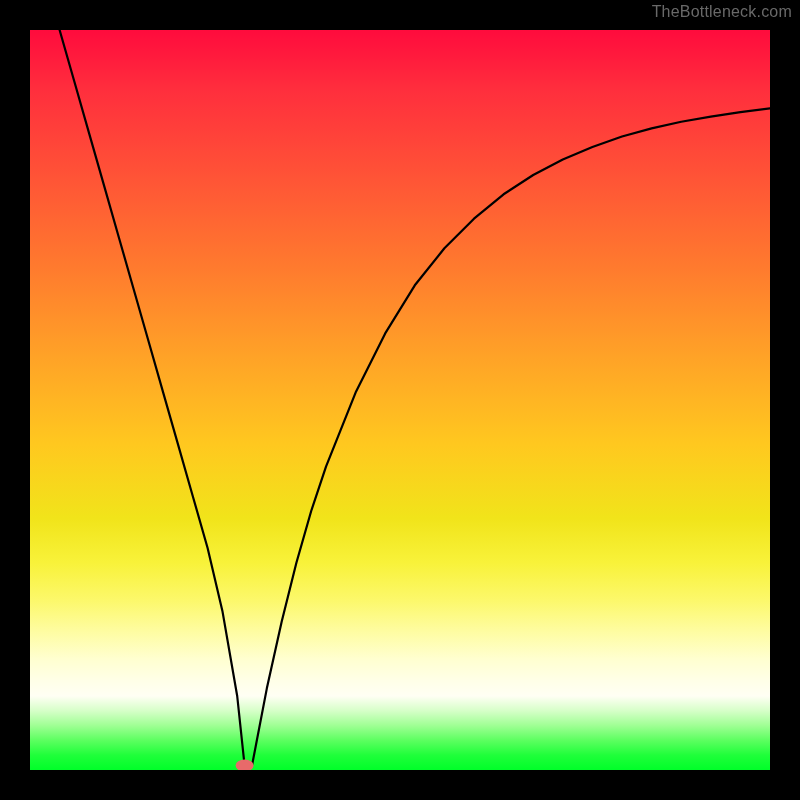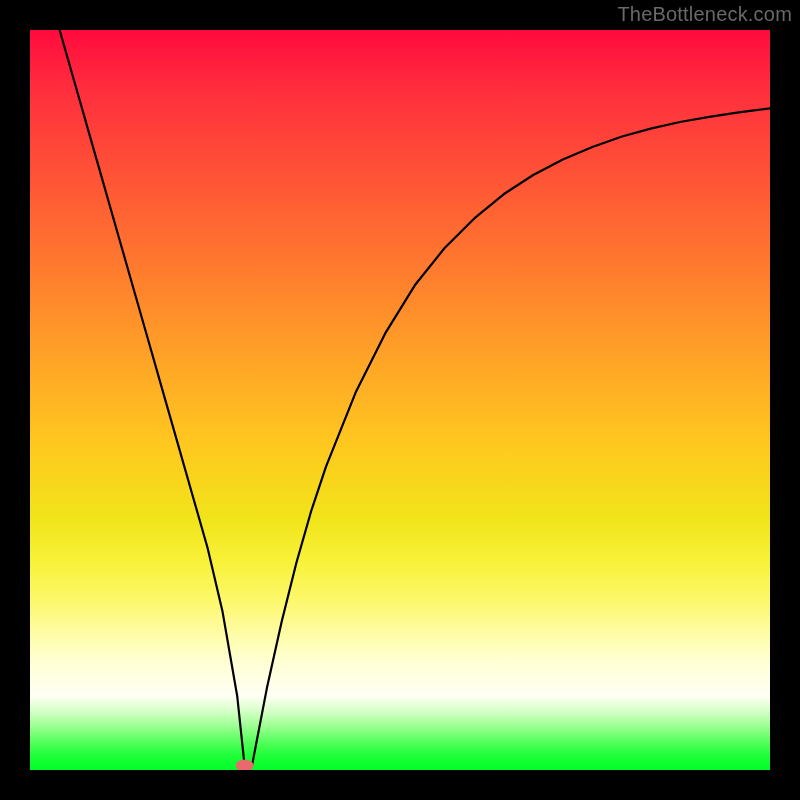--- a/index.html
+++ b/index.html
@@ -61,21 +61,21 @@
   }
   .min-dot {
     fill: #e86a6a;
     stroke: none;
   }
   .watermark {
     position: absolute;
     top: 3px;
     right: 8px;
     color: #696969;
-    font-size: 20px;
+    font-size: 16px;
     font-weight: 400;
     letter-spacing: 0.2px;
     font-family: Arial, Helvetica, sans-serif;
   }
 </style>
 </head>
 <body>
 
 <div class="frame">
   <div class="plot-area">

